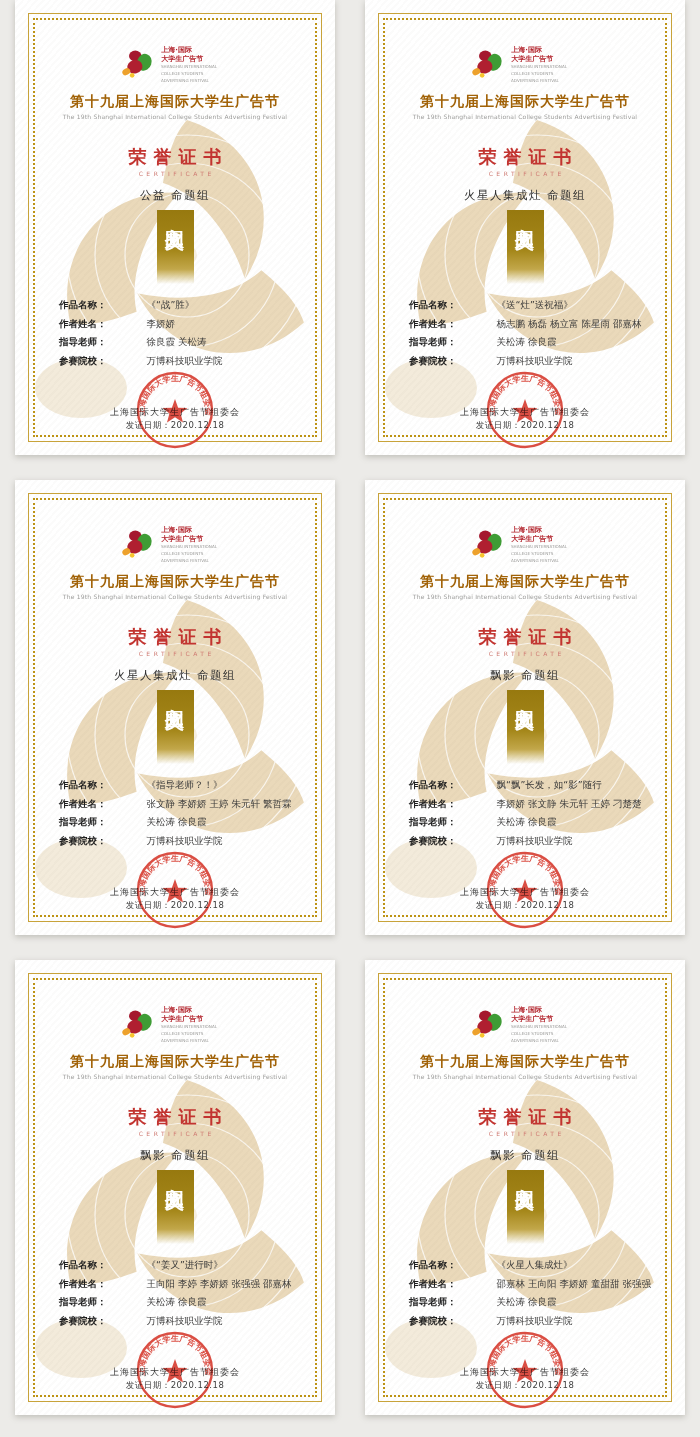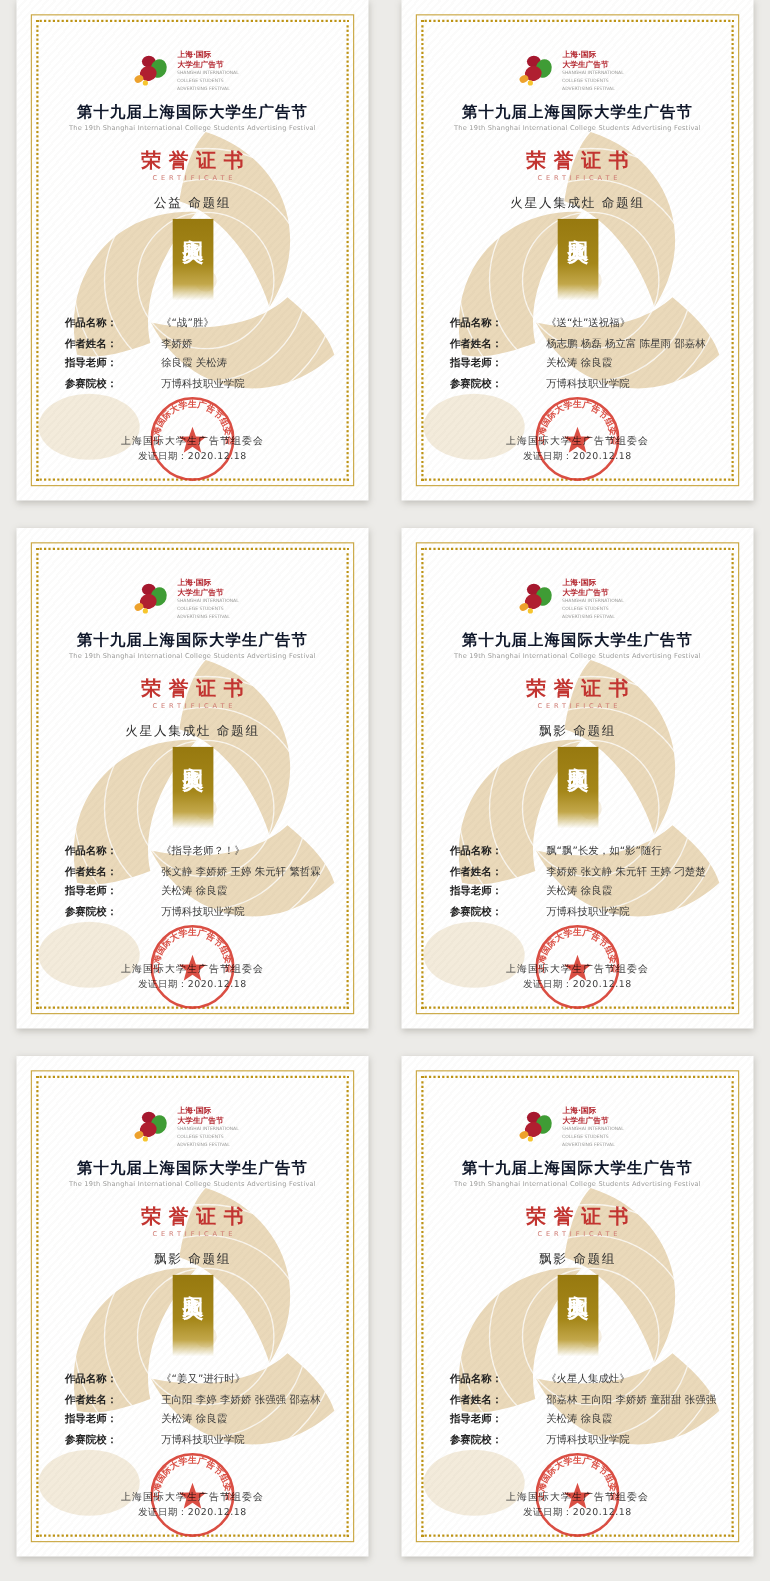--- a/index.html
+++ b/index.html
@@ -30,23 +30,23 @@
   .b-dots  { position:absolute; inset:18px; border:2.5px dotted #bd9314; }
   .swirl { position:absolute; left:0; top:0; width:320px; height:455px; }
   .content { position:absolute; inset:0; text-align:center; z-index:1; }
 
   .logo { margin-top:46px; display:flex; justify-content:center; align-items:center; gap:5px; height:38px; }
   .logo-mark { width:36px; height:36px; }
   .logo-text { text-align:left; }
   .logo-cn { color:#b3262e; font-weight:bold; font-size:7px; line-height:8.5px; }
   .logo-en { color:#9a9a98; font-size:5px; line-height:5.5px; transform:scale(.82); transform-origin:left top; margin-top:1.5px; }
 
-  .title { margin-top:9px; font-size:14px; font-weight:bold; color:#0f172a; letter-spacing:1px; }
+  .title { margin-top:9px; font-size:14px; font-weight:bold; color:#a16207; letter-spacing:1px; }
   .title-en { margin-top:2px; font-size:6px; color:#9c9c9a; letter-spacing:.2px; }
-  .honor { margin-top:14px; font-size:18px; font-weight:bold; color:#c23430; letter-spacing:7px; text-indent:7px; }
+  .honor { margin-top:25px; font-size:18px; font-weight:bold; color:#c23430; letter-spacing:7px; text-indent:7px; }
   .honor-en { margin-top:1px; font-size:6px; color:#cf7a72; letter-spacing:3.5px; text-indent:3.5px; }
   .category { margin-top:11px; font-size:11.5px; font-weight:normal; color:#2f2f2f; letter-spacing:1.5px; }
 
   .badge-wrap { margin-top:7px; height:74px; display:flex; justify-content:center; }
   .badge {
     width:37px; height:74px;
     background:linear-gradient(180deg,#97790f 0%,#a5871a 55%,#c2a74a 80%,rgba(210,190,130,0) 100%);
     color:#fff; font-weight:bold; font-size:19px;
     writing-mode:vertical-rl; text-orientation:upright;
     display:flex; align-items:center; justify-content:flex-start;

